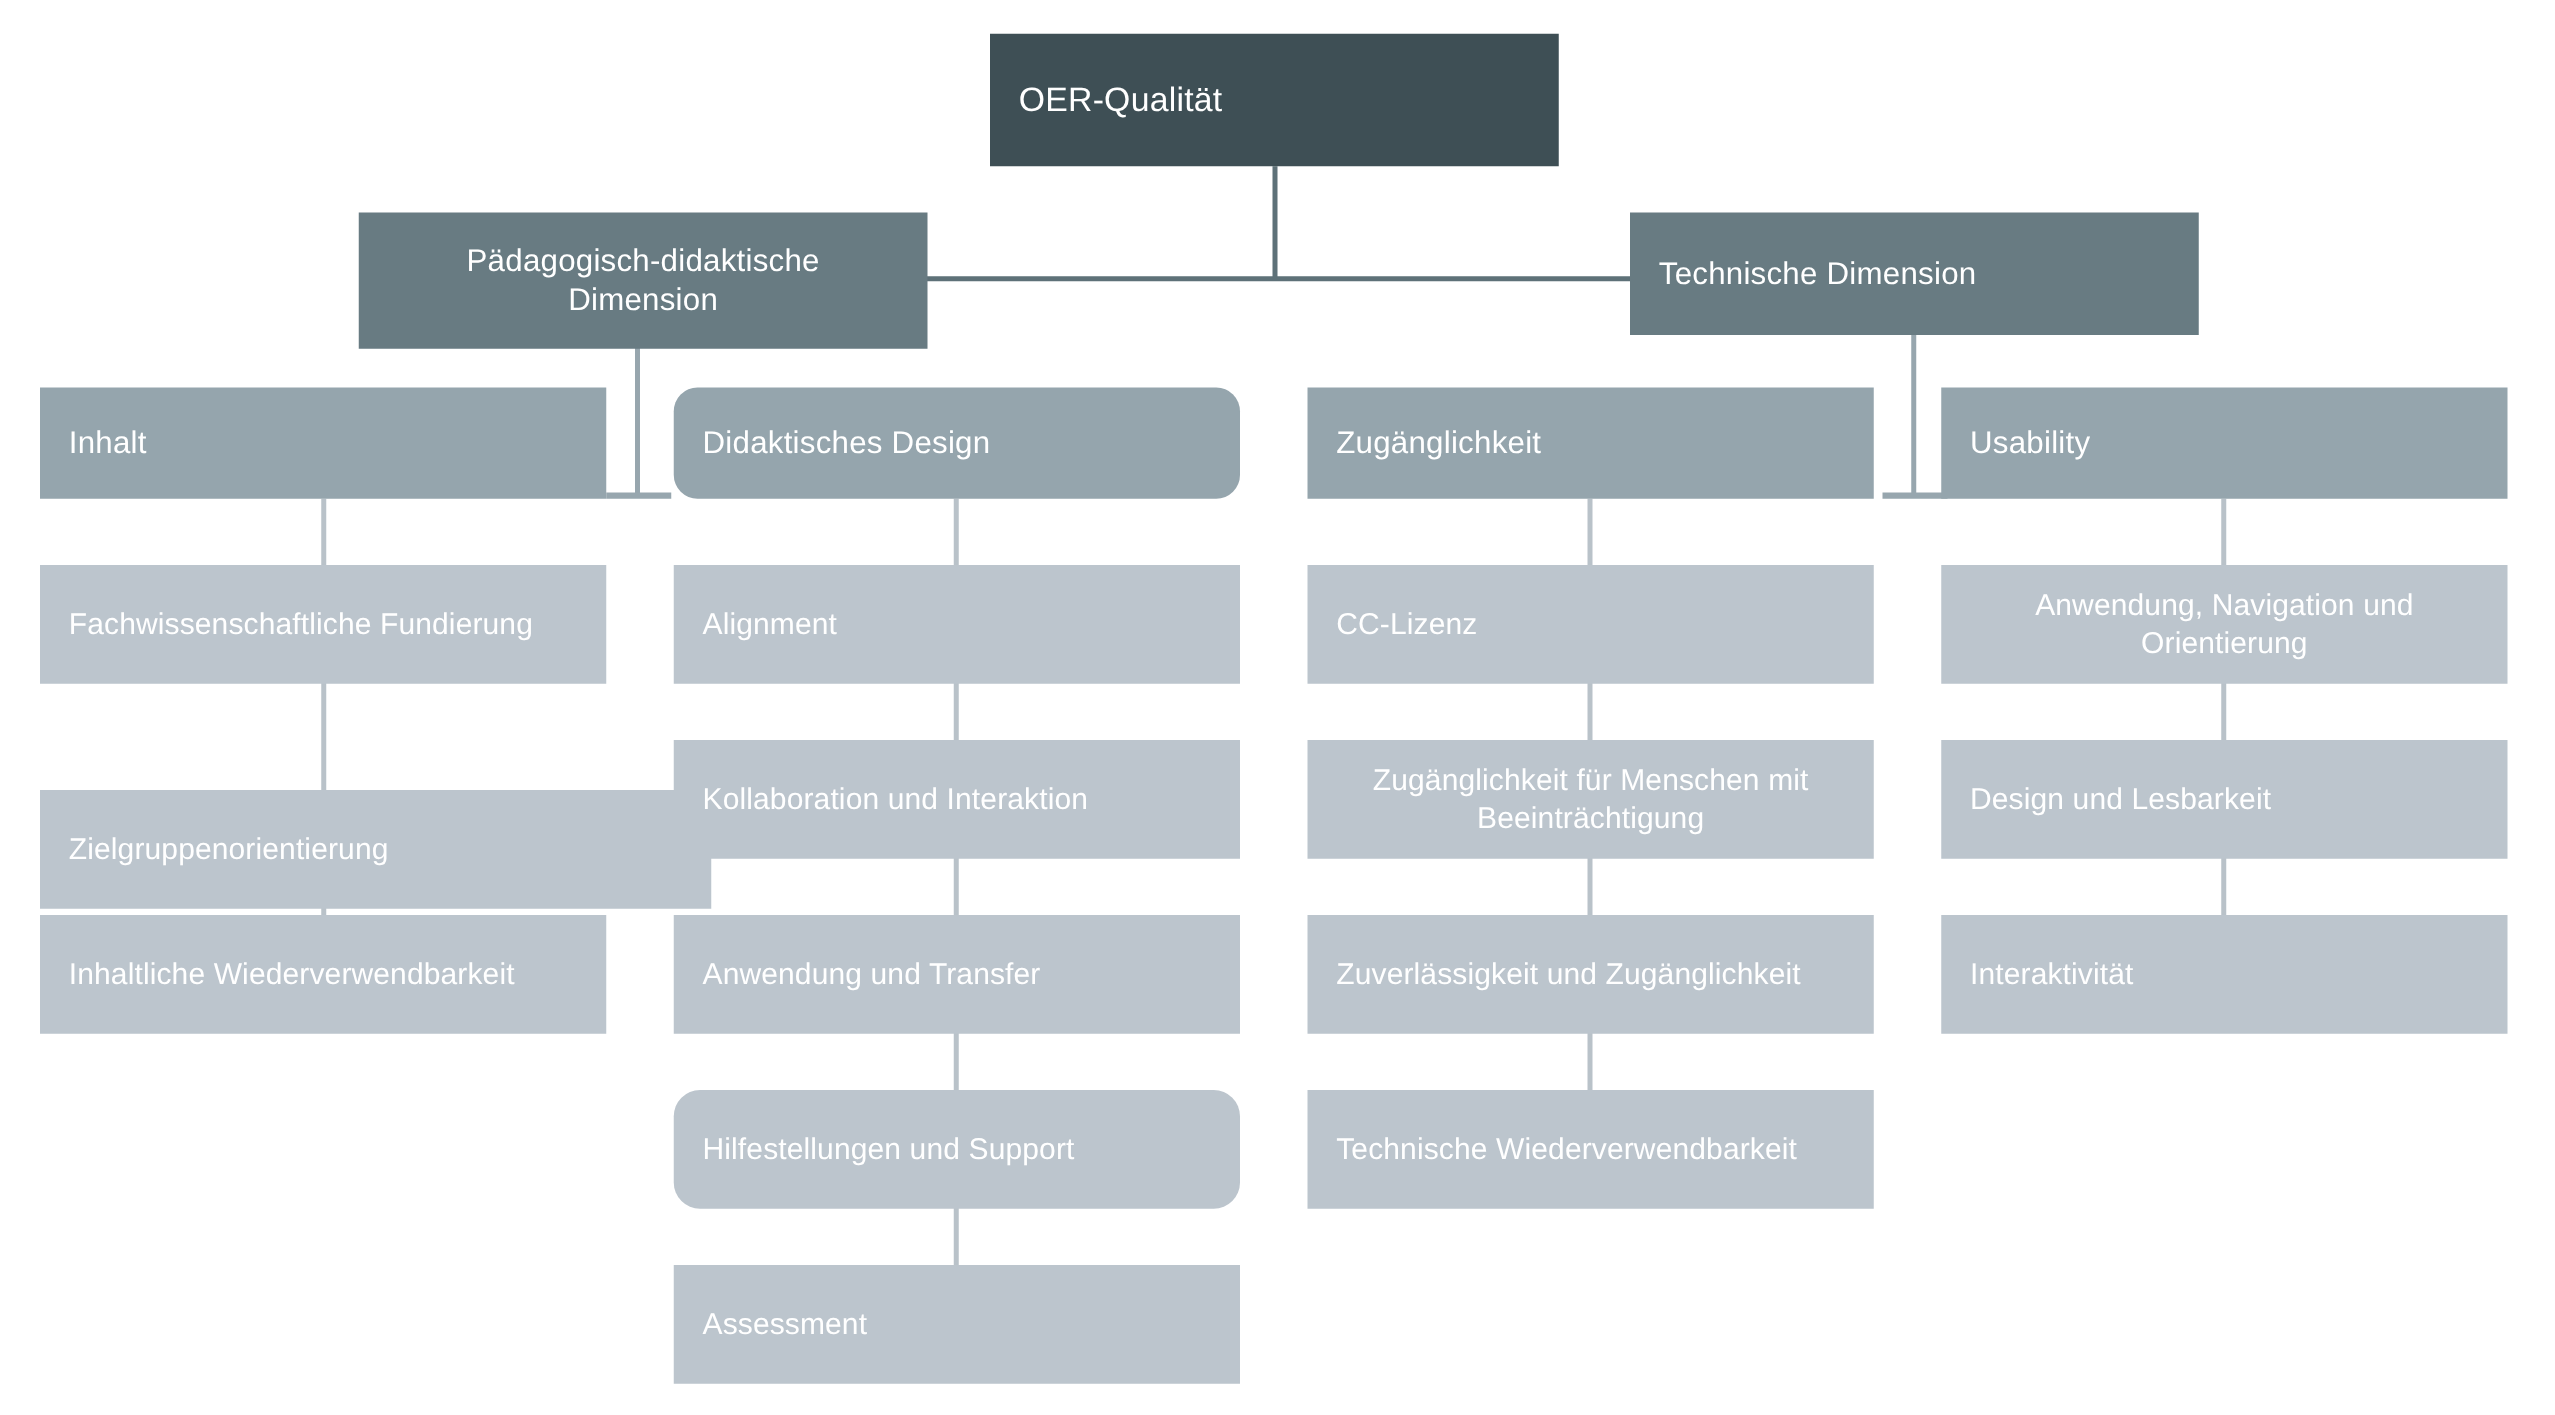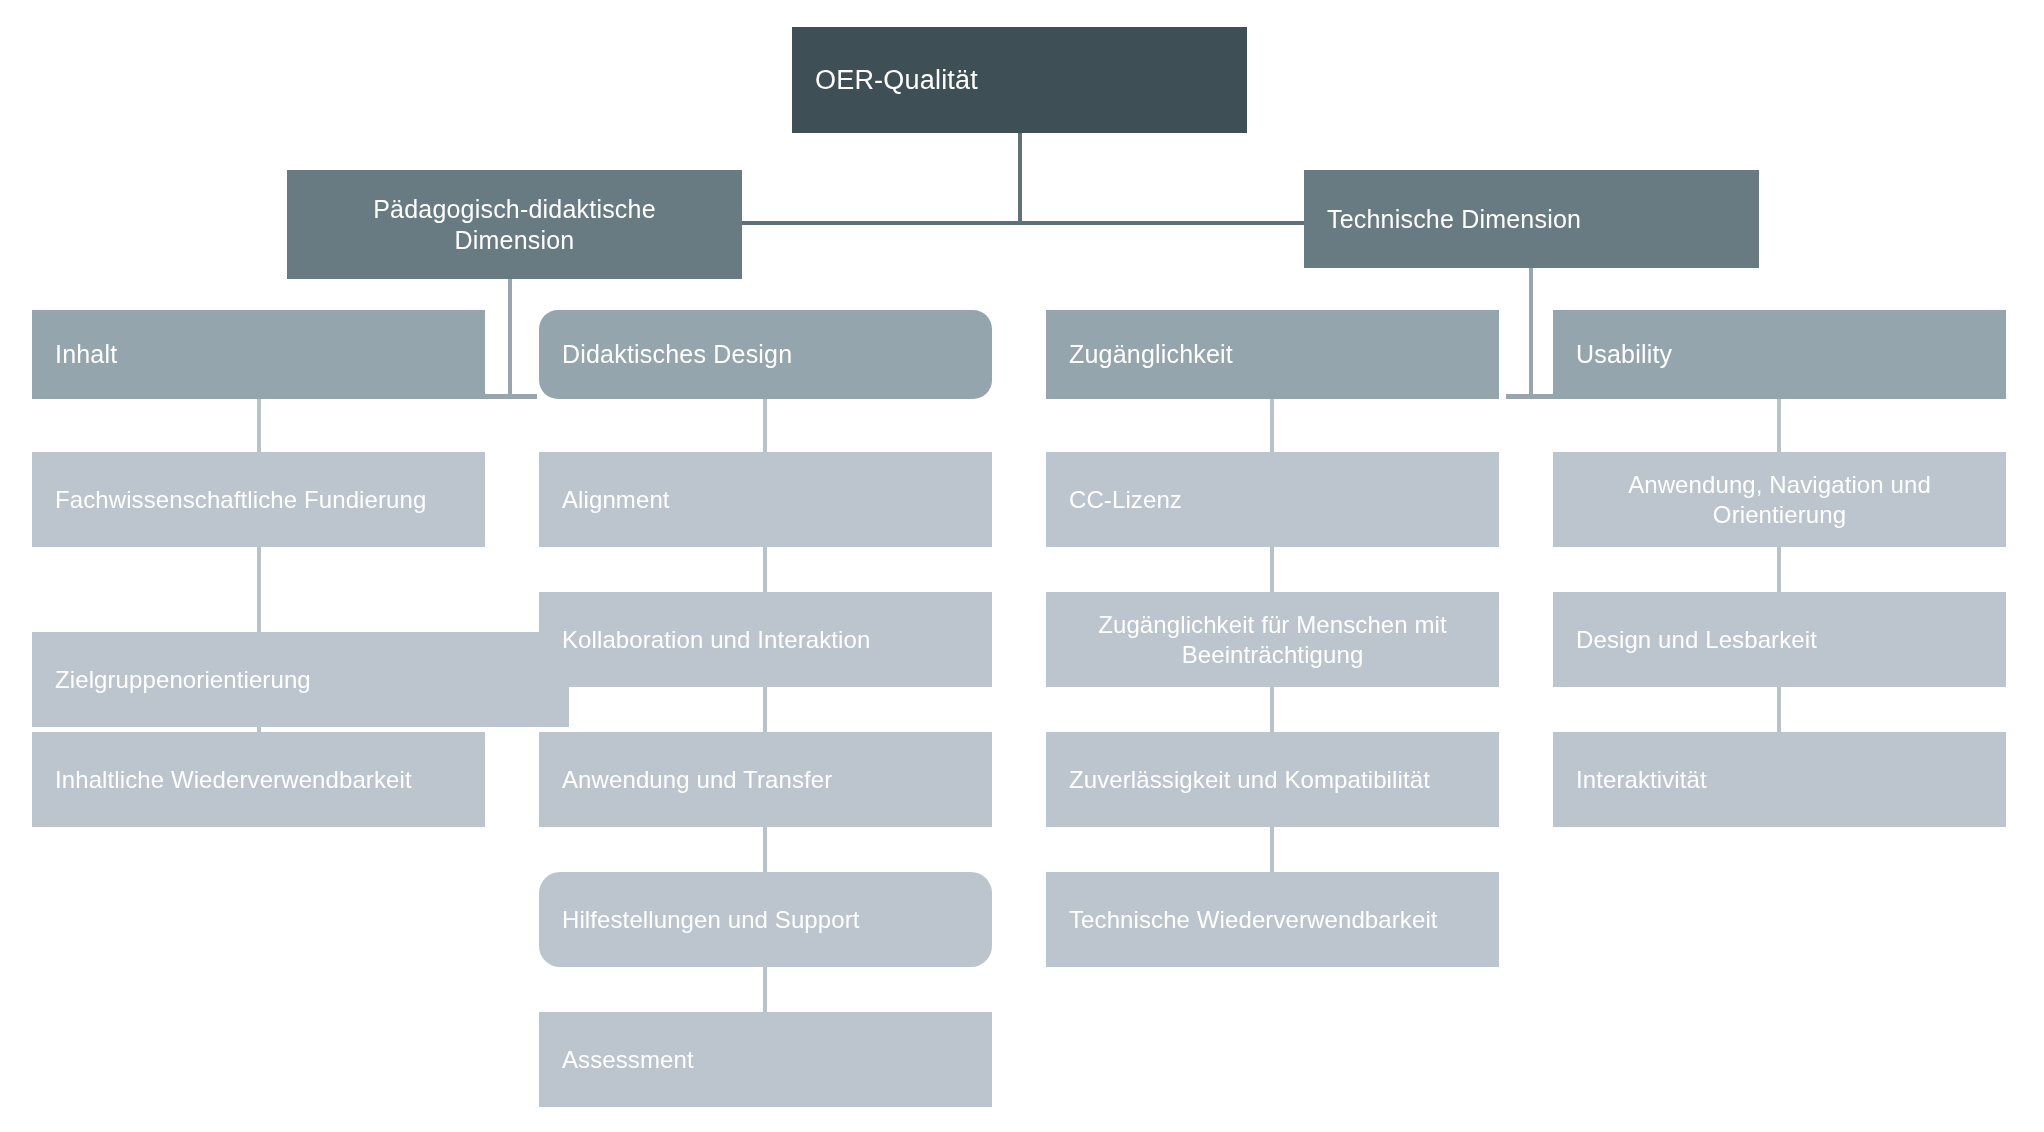--- a/index.html
+++ b/index.html
@@ -133,21 +133,21 @@
     <span>Assessment</span>
   </div>
 
   <div class="node lvl-leaf" style="left:1046px; top:452px; width:453px; height:95px;">
     <span>CC-Lizenz</span>
   </div>
   <div class="node lvl-leaf" style="left:1046px; top:592px; width:453px; height:95px;">
     <span>Zugänglichkeit für Menschen mit Beeinträchtigung</span>
   </div>
   <div class="node lvl-leaf" style="left:1046px; top:732px; width:453px; height:95px;">
-    <span>Zuverlässigkeit und Kompatibilität</span>
+    <span>Zuverlässigkeit und Zugänglichkeit</span>
   </div>
   <div class="node lvl-leaf" style="left:1046px; top:872px; width:453px; height:95px;">
     <span>Technische Wiederverwendbarkeit</span>
   </div>
 
   <div class="node lvl-leaf" style="left:1553px; top:452px; width:453px; height:95px;">
     <span>Anwendung, Navigation und Orientierung</span>
   </div>
   <div class="node lvl-leaf" style="left:1553px; top:592px; width:453px; height:95px;">
     <span>Design und Lesbarkeit</span>

